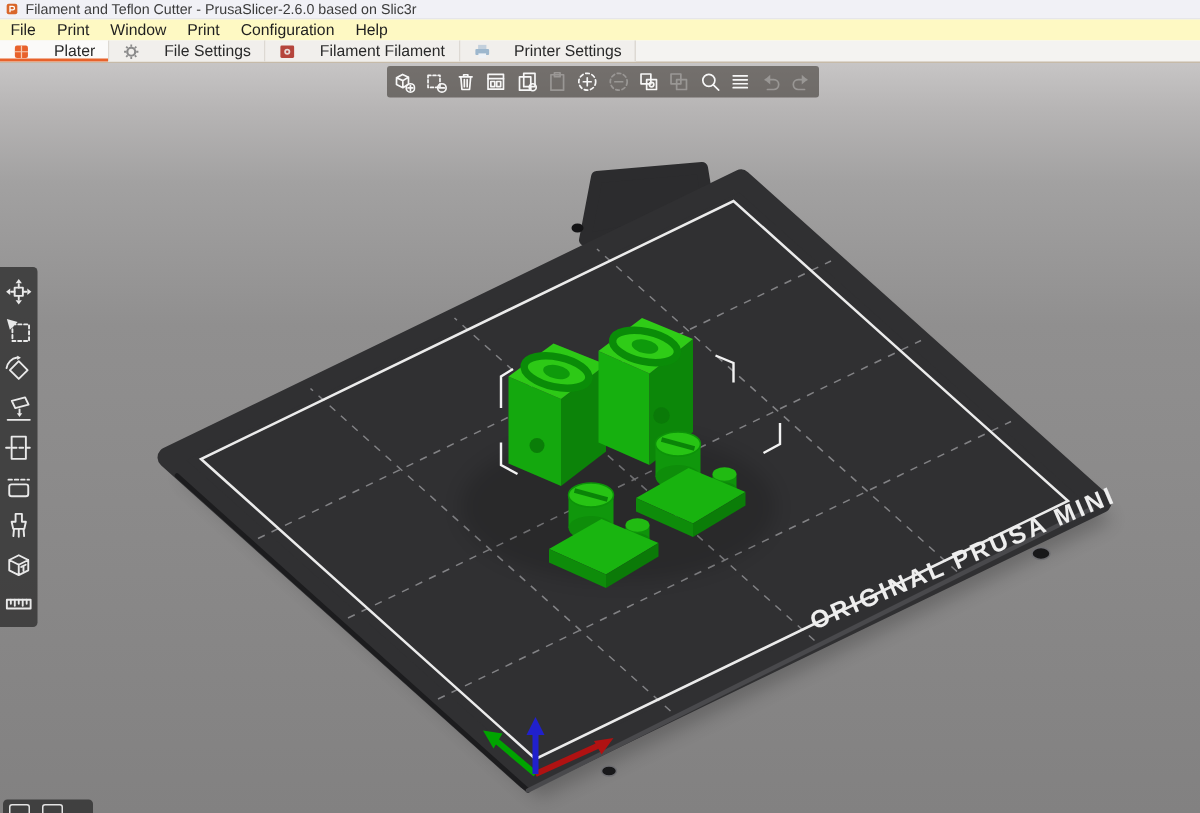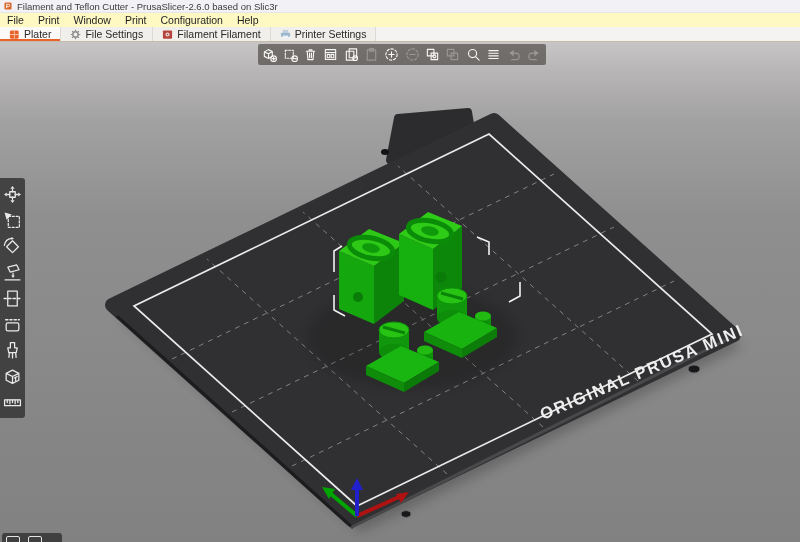--- a/index.html
+++ b/index.html
@@ -12,21 +12,21 @@
               display:flex; align-items:center; padding:0 4px; gap:5px; flex:none; }
   #titlebar .app-icon { width:8px; height:8px; flex:none; }
   #titlebar .title-text { font-size:9.5px; color:#3c3c3c; white-space:nowrap; }
 
   #menubar { height:14px; background:#fef9c3; display:flex; align-items:center; flex:none; }
   .menu-item { font-size:10.5px; color:#1f1f1f; padding:0 7px; height:100%;
                display:flex; align-items:center; cursor:default; }
 
   #tabbar { height:15px; background:#f4f3f1; border-bottom:1px solid #c6baa8;
             display:flex; align-items:stretch; flex:none; }
-  .tab { display:flex; align-items:center; gap:4px; padding:0 9px; font-size:10.5px;
+  .tab { display:flex; align-items:center; gap:16px; padding:0 9px; font-size:10.5px;
          color:#2a2a2a; border-right:1px solid #ddd9d3; position:relative; background:#f1efec; }
   .tab.selected { background:#fbfaf9; }
   .tab.selected::after { content:""; position:absolute; left:0; right:0; bottom:0;
                          height:2px; background:var(--accent,#e8622b); }
   .tab .tab-icon { width:11px; height:11px; flex:none; }
 
   
   #viewport { position:relative; flex:1; overflow:hidden;
       background:linear-gradient(180deg,#c7c5c5 0%,#b7b5b5 6%,#a2a1a1 16%,
                  #908f8f 35%,#898888 68%,#828181 100%); }

